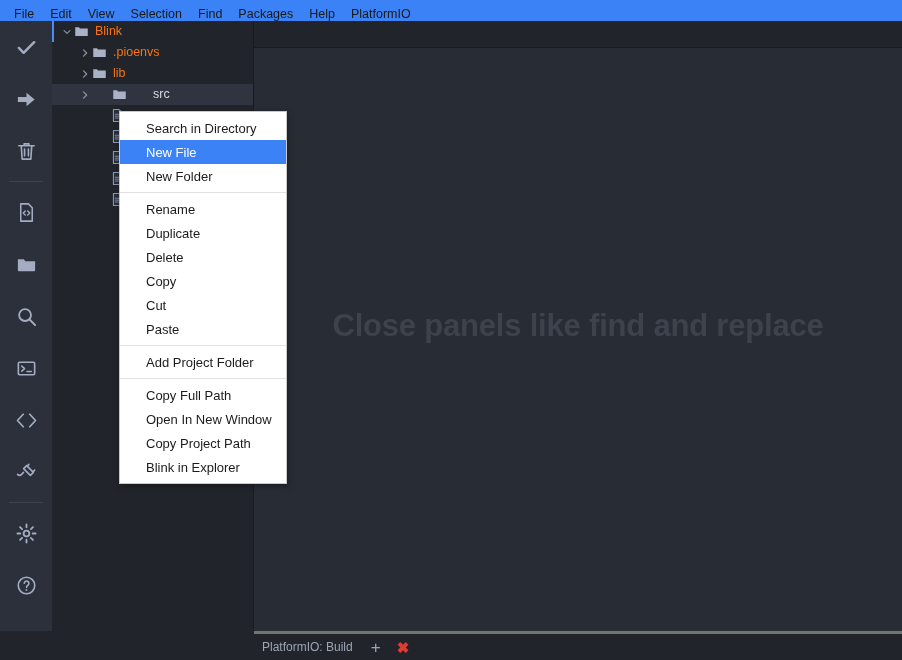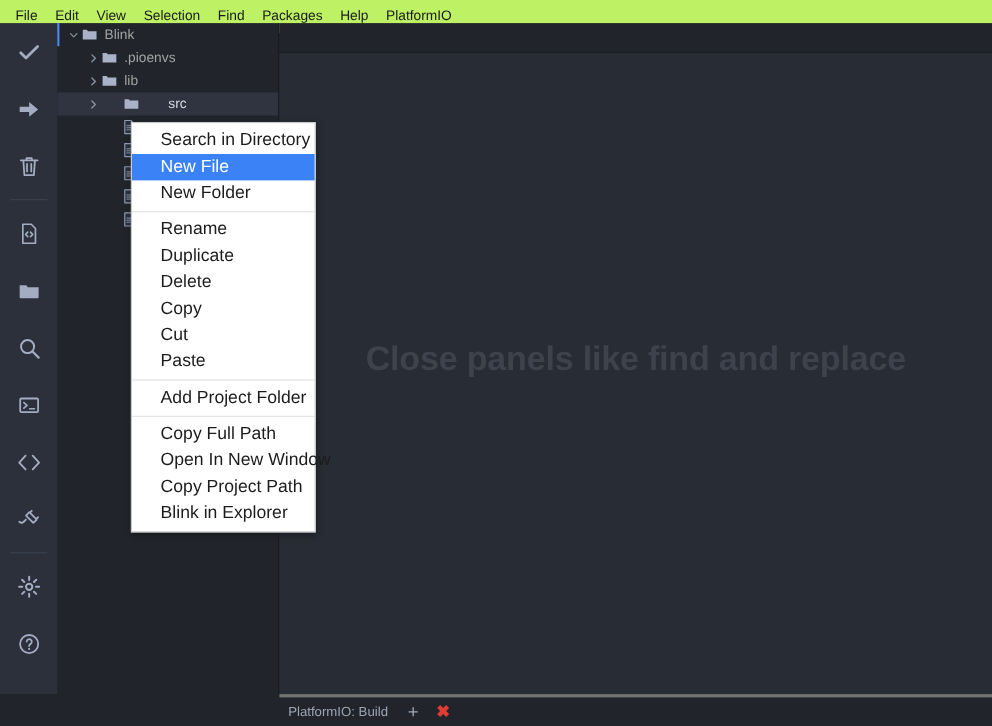--- a/index.html
+++ b/index.html
@@ -9,21 +9,21 @@
     overflow: hidden;
     background: #282c34;
     font-family: "Liberation Sans", sans-serif;
     -webkit-font-smoothing: antialiased;
   }
 
   
   #menubar {
     position: absolute; top: 0; left: 0;
     width: 902px; height: 30px;
-    background: #bef264;
+    background: #3b82f6;
     display: flex; align-items: center;
     padding-left: 6px;
     border-bottom: 1px solid #d8d8d8;
   }
   .menu-item {
     font-size: 12.5px; color: #1a1a1a;
     padding: 2px 8px 3px 8px;
     line-height: 14px; white-space: nowrap;
     cursor: default;
   }
@@ -76,21 +76,21 @@
     width: 14px; flex: 0 0 14px;
     display: flex; align-items: center; justify-content: center;
     font-size: 8px; color: #8b93a3;
   }
   .twisty svg { display: block; }
   .ficon {
     width: 18px; flex: 0 0 18px;
     display: flex; align-items: center; justify-content: flex-start;
     margin-right: 3px;
   }
-  .tlabel { color: #a3a3a3; line-height: 21px; }
+  .tlabel { color: #f97316; line-height: 21px; }
   .tree-row.selected .tlabel { color: #d7dae0; }
 
   
   #tabbar {
     position: absolute; left: 254px; top: 21px;
     width: 648px; height: 27px;
     background: #21252b;
     border-bottom: 1px solid #181a1f;
   }
   #editor {
@@ -154,21 +154,21 @@
     background: #ffffff;
     border: 1px solid #c9c9c9;
     box-shadow: 1px 2px 6px rgba(0,0,0,0.35);
     padding: 4px 0;
     z-index: 50;
   }
   .ctx-item {
     height: 24px;
     display: flex; align-items: center;
     padding-left: 26px;
-    font-size: 16px;
+    font-size: 13px;
     color: #1b1b1b;
     white-space: nowrap;
     cursor: default;
   }
   .ctx-item.active { background: #3b82f6; color: #ffffff; }
   .ctx-sep {
     height: 1px; background: #e2e2e2;
     margin: 4px 0;
   }
 </style>

